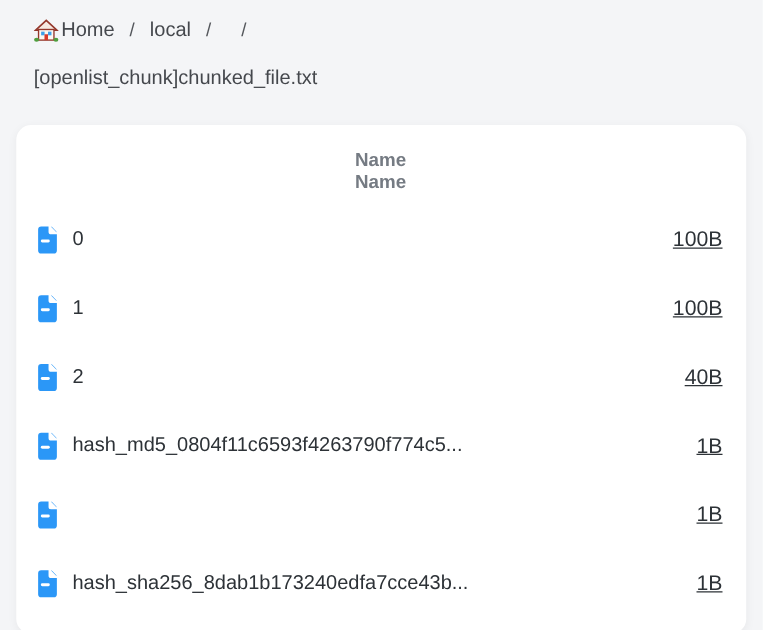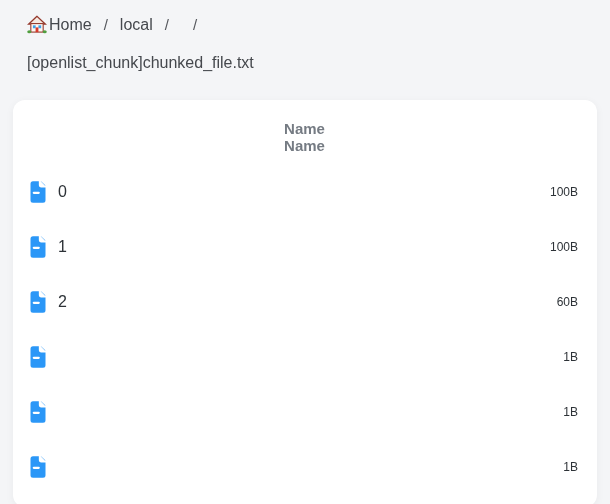--- a/index.html
+++ b/index.html
@@ -40,21 +40,21 @@
     height: 55px; display: flex; align-items: center; cursor: pointer;
     border-radius: 8px;
   }
   .fic { width: 20px; height: 24px; margin-right: 10px; flex: none; display: flex; }
   .fic svg { width: 20px; height: 24px; }
   .fname {
     font-size: 16px; color: #2d3237;
     white-space: nowrap; overflow: hidden; text-overflow: ellipsis;
     max-width: 440px;
   }
-  .fsize { margin-left: auto; font-size: 12px; color: #2d3237; white-space: nowrap; }
+  .fsize { margin-left: auto; font-size: 17px; color: #2d3237; white-space: nowrap; text-decoration: underline; }
 </style>
 </head>
 <body>
 
 <nav class="breadcrumb">
   <div class="bc-line">
     <a class="bc-item">
       <span class="home-ic">
         <svg viewBox="0 0 24 24" width="20" height="20" aria-hidden="true">
           <path d="M12 1.6 L1.8 11 h20.4 Z" fill="#f6e9e1" stroke="#94382c" stroke-width="1.6"></path>
@@ -112,31 +112,32 @@
 
     <div class="row">
       <span class="fic">
         <svg viewBox="0 0 24 28" aria-hidden="true">
           <path d="M6 1 H13 V6 a2.5 2.5 0 0 0 2.5 2.5 H21 V24 a3 3 0 0 1 -3 3 H6 a3 3 0 0 1 -3 -3 V4 a3 3 0 0 1 3 -3 Z" fill="#2b97f7"></path>
           <path d="M15.2 1.1 c.5.1 1 .35 1.4.75 L20.1 5.3 c.4.4.65.9.75 1.4 Z" fill="#2b97f7"></path>
           <rect x="5.6" y="13.6" width="8.6" height="2.7" rx="1.35" fill="#ffffff"></rect>
         </svg>
       </span>
       <span class="fname">2</span>
-      <span class="fsize">60B</span>
+      <span class="fsize">40B</span>
     </div>
 
     <div class="row">
       <span class="fic">
         <svg viewBox="0 0 24 28" aria-hidden="true">
           <path d="M6 1 H13 V6 a2.5 2.5 0 0 0 2.5 2.5 H21 V24 a3 3 0 0 1 -3 3 H6 a3 3 0 0 1 -3 -3 V4 a3 3 0 0 1 3 -3 Z" fill="#2b97f7"></path>
           <path d="M15.2 1.1 c.5.1 1 .35 1.4.75 L20.1 5.3 c.4.4.65.9.75 1.4 Z" fill="#2b97f7"></path>
           <rect x="5.6" y="13.6" width="8.6" height="2.7" rx="1.35" fill="#ffffff"></rect>
         </svg>
       </span>
+      <span class="fname">hash_md5_0804f11c6593f4263790f774c5...</span>
       <span class="fsize">1B</span>
     </div>
 
     <div class="row">
       <span class="fic">
         <svg viewBox="0 0 24 28" aria-hidden="true">
           <path d="M6 1 H13 V6 a2.5 2.5 0 0 0 2.5 2.5 H21 V24 a3 3 0 0 1 -3 3 H6 a3 3 0 0 1 -3 -3 V4 a3 3 0 0 1 3 -3 Z" fill="#2b97f7"></path>
           <path d="M15.2 1.1 c.5.1 1 .35 1.4.75 L20.1 5.3 c.4.4.65.9.75 1.4 Z" fill="#2b97f7"></path>
           <rect x="5.6" y="13.6" width="8.6" height="2.7" rx="1.35" fill="#ffffff"></rect>
         </svg>
@@ -145,17 +146,18 @@
     </div>
 
     <div class="row">
       <span class="fic">
         <svg viewBox="0 0 24 28" aria-hidden="true">
           <path d="M6 1 H13 V6 a2.5 2.5 0 0 0 2.5 2.5 H21 V24 a3 3 0 0 1 -3 3 H6 a3 3 0 0 1 -3 -3 V4 a3 3 0 0 1 3 -3 Z" fill="#2b97f7"></path>
           <path d="M15.2 1.1 c.5.1 1 .35 1.4.75 L20.1 5.3 c.4.4.65.9.75 1.4 Z" fill="#2b97f7"></path>
           <rect x="5.6" y="13.6" width="8.6" height="2.7" rx="1.35" fill="#ffffff"></rect>
         </svg>
       </span>
+      <span class="fname">hash_sha256_8dab1b173240edfa7cce43b...</span>
       <span class="fsize">1B</span>
     </div>
 
   </div>
 </section>
 
 </body></html>

